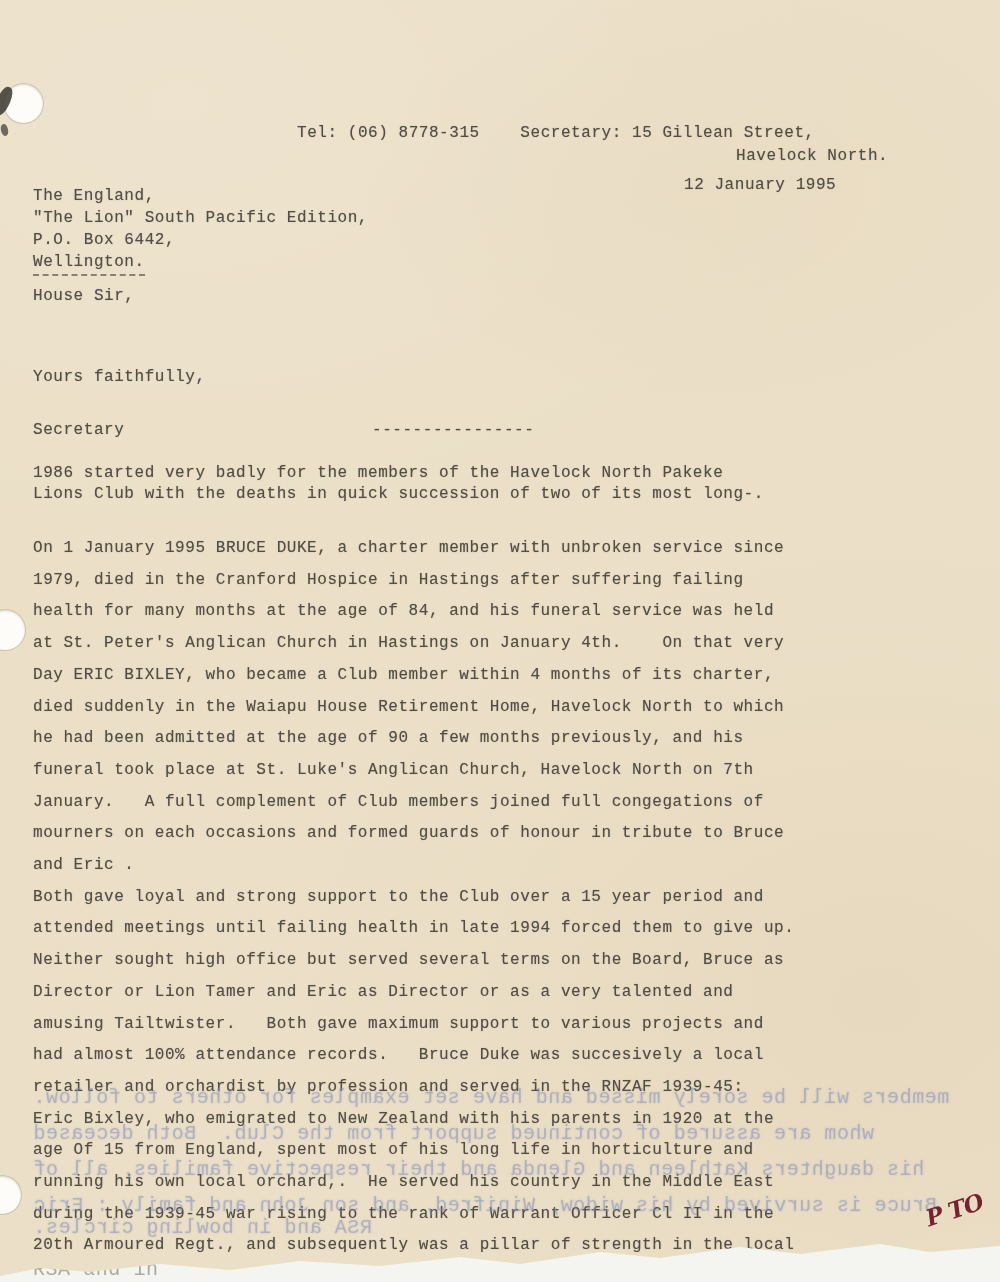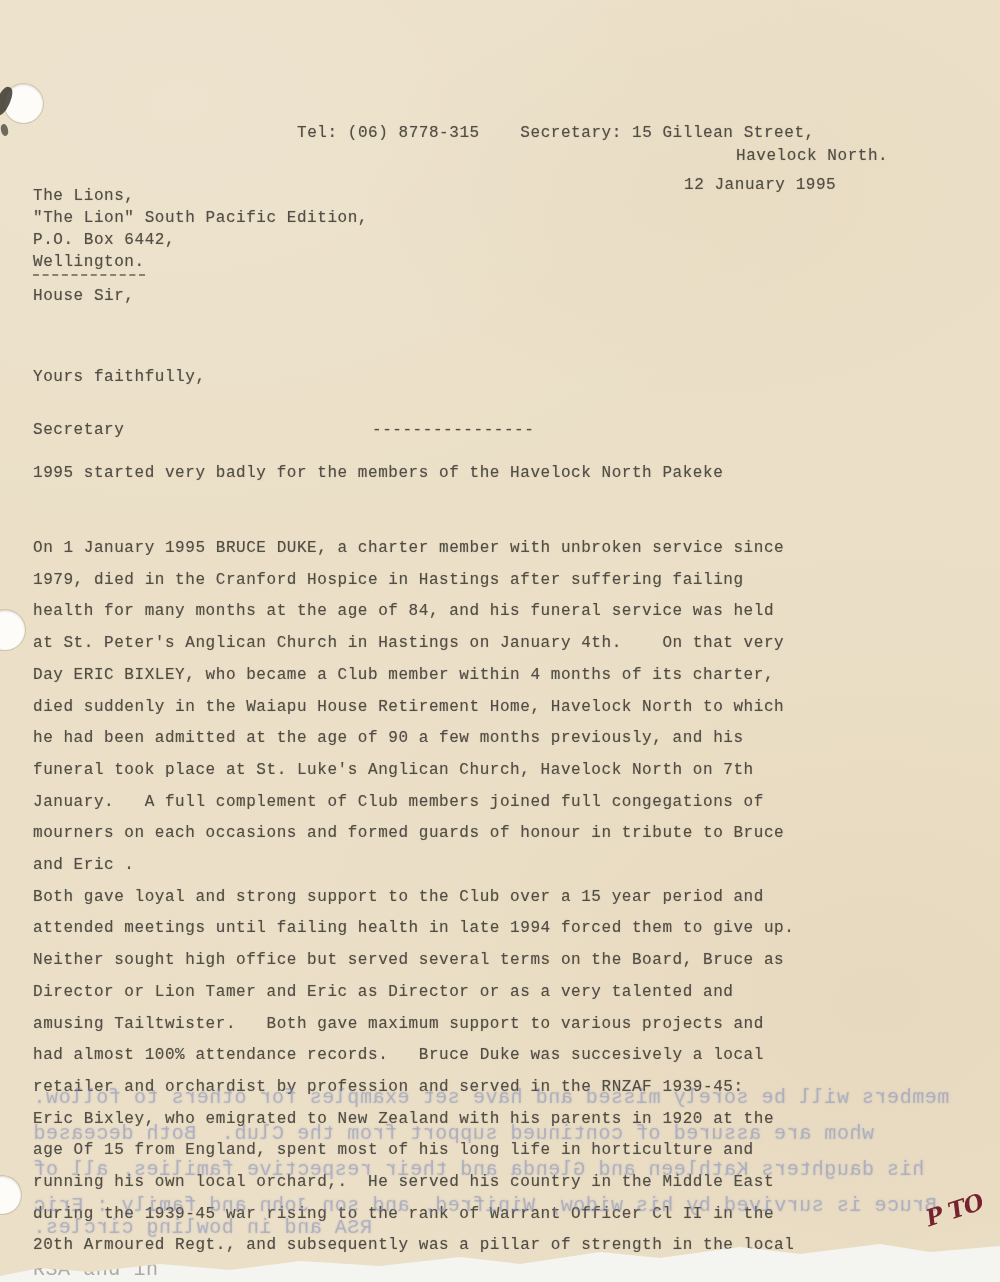--- a/index.html
+++ b/index.html
@@ -51,31 +51,31 @@
 <div class="wrap">
 
   <div class="fragment">RSA and in</div>
 
   <div class="paper">
 
     <div class="tw" style="left:297px;top:122px;">Tel: (06) 8778-315    Secretary: 15 Gillean Street,</div>
     <div class="tw" style="left:712px;top:145px;margin-left:24px;">Havelock North.</div>
     <div class="tw" style="left:684px;top:174px;">12 January 1995</div>
 
-    <div class="tw blk recipient" style="left:33px;top:185px;"><div class="line">The Lions,</div><div class="line">"The Lion" South Pacific Edition,</div><div class="line">P.O. Box 6442,</div><div class="line">Wellington.</div></div>
+    <div class="tw blk recipient" style="left:33px;top:185px;"><div class="line">The England,</div><div class="line">"The Lion" South Pacific Edition,</div><div class="line">P.O. Box 6442,</div><div class="line">Wellington.</div></div>
 
     <div class="tw" style="left:33px;top:285px;">House Sir,</div>
 
 
     <div class="tw" style="left:33px;top:366px;">Yours faithfully,</div>
 
     <div class="tw" style="left:33px;top:419px;">Secretary</div>
     <div class="tw" style="left:372px;top:419px;">----------------</div>
 
-    <div class="tw blk para1" style="left:33px;top:463px;"><div class="line">1995 started very badly for the members of the Havelock North Pakeke</div></div>
+    <div class="tw blk para1" style="left:33px;top:463px;"><div class="line">1986 started very badly for the members of the Havelock North Pakeke</div><div class="line">Lions Club with the deaths in quick succession of two of its most long-.</div></div>
 
     <div class="tw blk body2" style="left:33px;top:533px;"><div class="line">On 1 January 1995 BRUCE DUKE, a charter member with unbroken service since</div><div class="line">1979, died in the Cranford Hospice in Hastings after suffering failing</div><div class="line">health for many months at the age of 84, and his funeral service was held</div><div class="line">at St. Peter's Anglican Church in Hastings on January 4th.    On that very</div><div class="line">Day ERIC BIXLEY, who became a Club member within 4 months of its charter,</div><div class="line">died suddenly in the Waiapu House Retirement Home, Havelock North to which</div><div class="line">he had been admitted at the age of 90 a few months previously, and his</div><div class="line">funeral took place at St. Luke's Anglican Church, Havelock North on 7th</div><div class="line">January.   A full complement of Club members joined full congegations of</div><div class="line">mourners on each occasions and formed guards of honour in tribute to Bruce</div><div class="line">and Eric .</div><div class="line">Both gave loyal and strong support to the Club over a 15 year period and</div><div class="line">attended meetings until failing health in late 1994 forced them to give up.</div><div class="line">Neither sought high office but served several terms on the Board, Bruce as</div><div class="line">Director or Lion Tamer and Eric as Director or as a very talented and</div><div class="line">amusing Tailtwister.   Both gave maximum support to various projects and</div><div class="line">had almost 100% attendance records.   Bruce Duke was succesively a local</div><div class="line">retailer and orchardist by profession and served in the RNZAF 1939-45:</div><div class="line">Eric Bixley, who emigrated to New Zealand with his parents in 1920 at the</div><div class="line">age Of 15 from England, spent most of his long life in horticulture and</div><div class="line">running his own local orchard,.  He served his country in the Middle East</div><div class="line">during the 1939-45 war rising to the rank of Warrant Officer Cl II in the</div><div class="line">20th Armoured Regt., and subsequently was a pillar of strength in the local</div></div>
 
     <div class="bleed">
         <div class="line">members will be sorely missed and have set examples for others to follow.</div>
         <div class="line">whom are assured of continued support from the Club.  Both deceased</div>
         <div class="line">his daughters Kathleen and Glenda and their respective families, all of</div>
         <div class="line">Bruce is survived by his widow, Winifred, and son John and family : Eric</div>
         <div class="line">RSA and in bowling circles.</div>
       </div>

